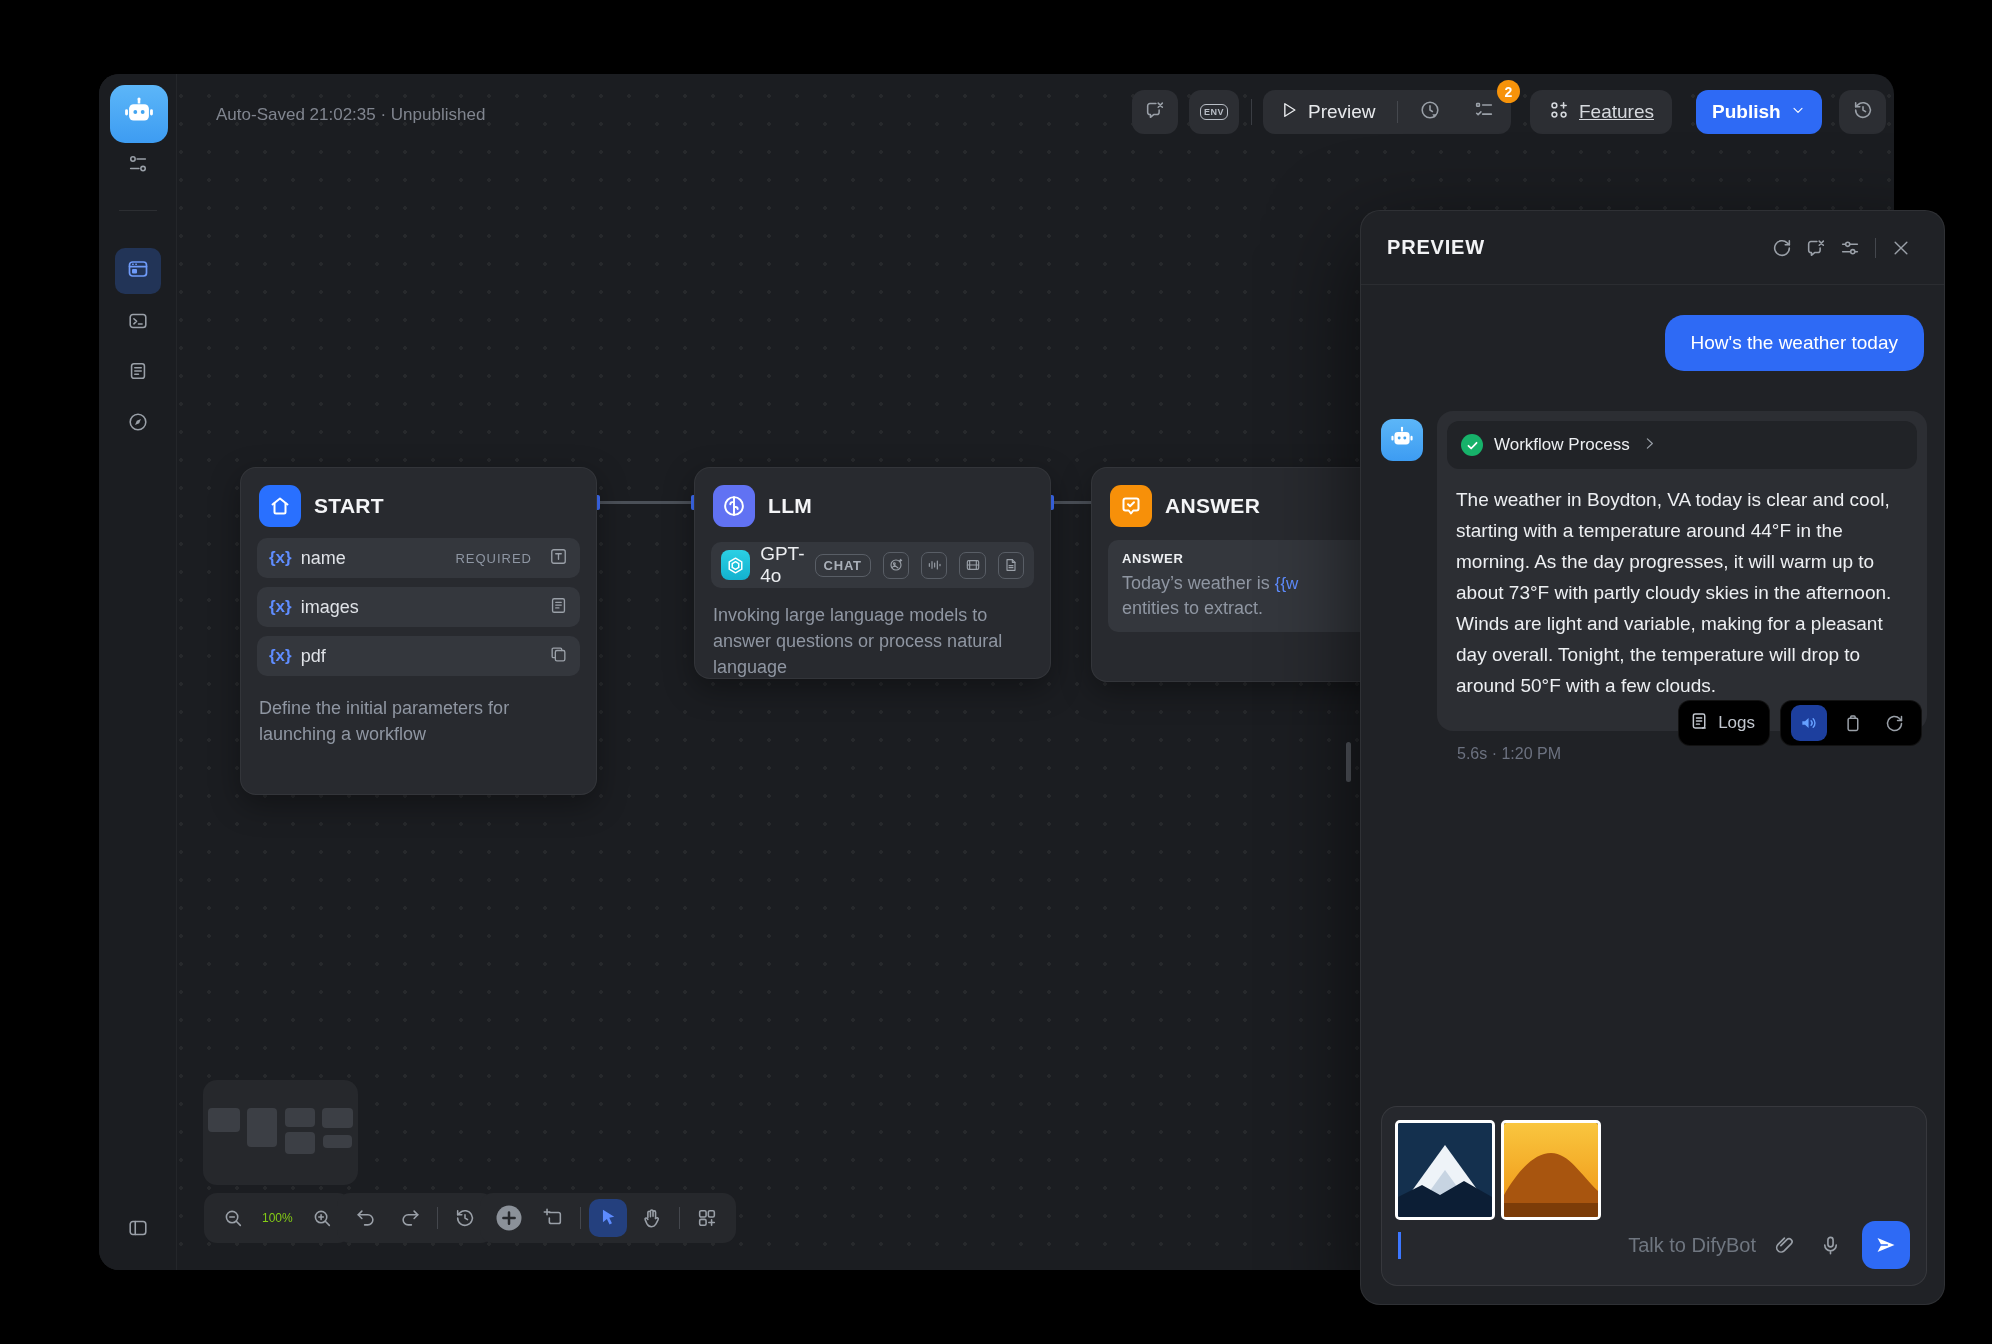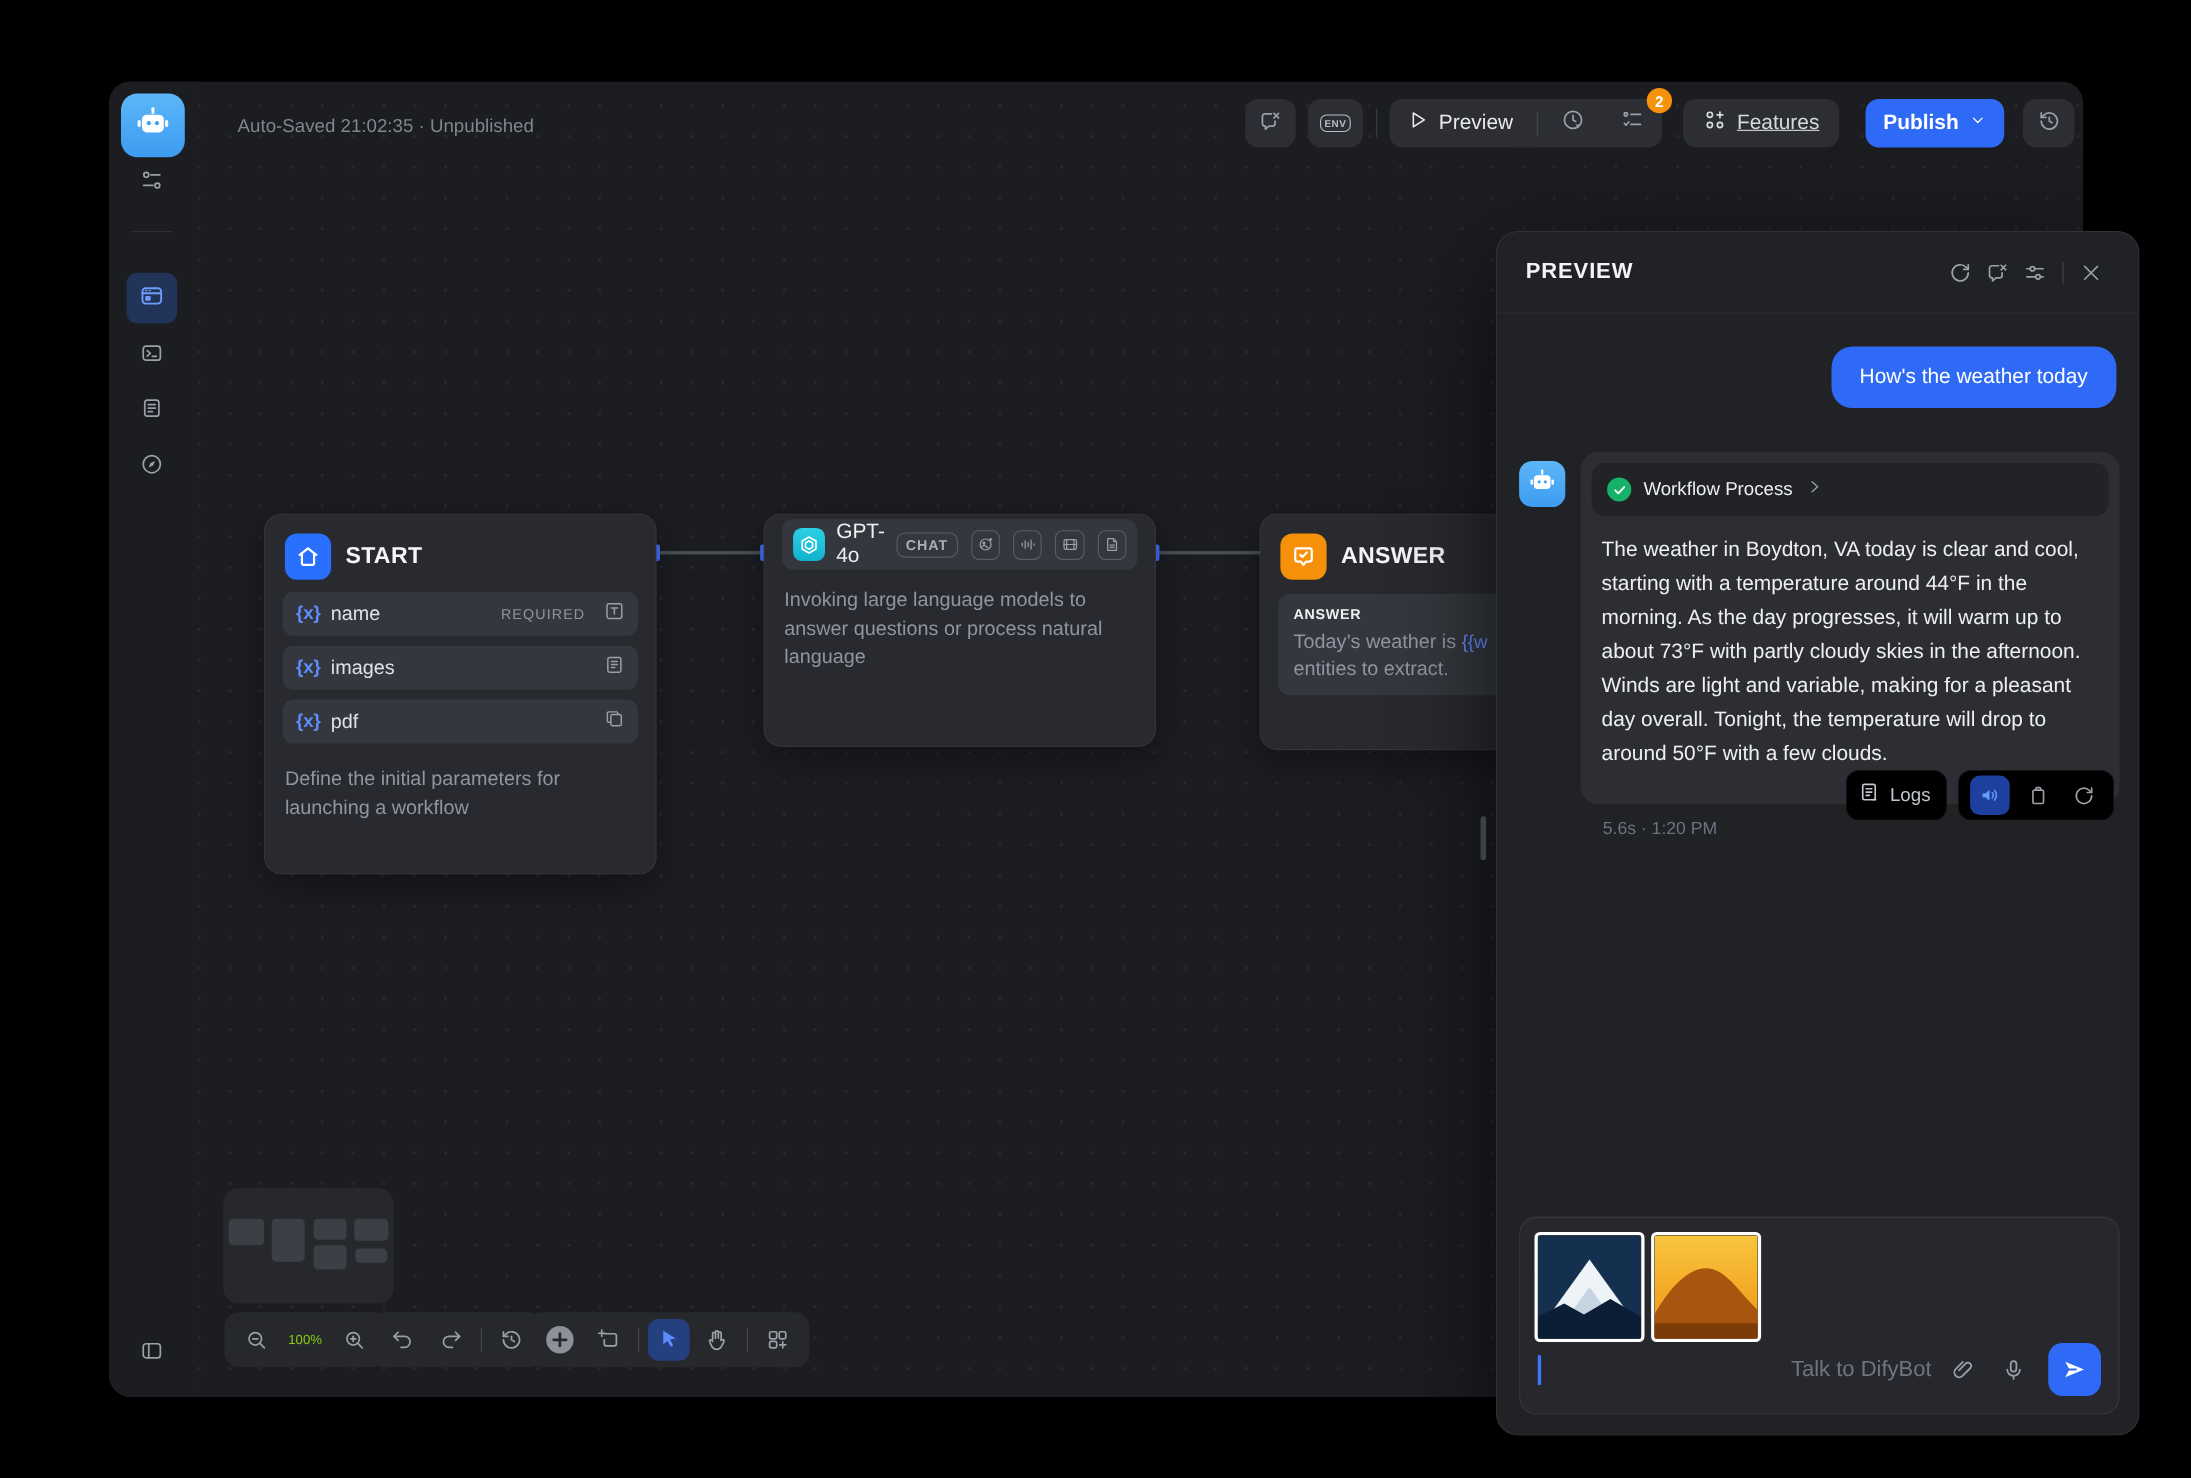--- a/index.html
+++ b/index.html
@@ -347,20 +347,29 @@
           <svg class="ic" width="19" height="19" viewBox="0 0 24 24">
             <rect x="8" y="7" width="12" height="13" rx="2"></rect>
             <path d="M16 7V5.5A1.5 1.5 0 0 0 14.5 4h-9A1.5 1.5 0 0 0 4 5.5v9A1.5 1.5 0 0 0 5.5 16H8"></path>
           </svg>
         </span>
       </div>
       <div class="node-desc">Define the initial parameters for launching a workflow</div>
     </div>
 
     <div class="node" style="left:595px; top:393px; width:357px; height:212px">
+      <div class="node-head">
+        <span class="node-badge" style="background:#6172f3">
+          <svg class="ic white" width="26" height="26" viewBox="0 0 24 24" style="stroke-width:1.8">
+            <circle cx="12" cy="12" r="8.2"></circle>
+            <path d="M12 3.8v16.4 M12 8.2c-2.3 0-3.4 1-3.4 2.1 M12 12.6c2.3 0 3.4 1 3.4 2.1"></path>
+          </svg>
+        </span>
+        <span class="node-title">LLM</span>
+      </div>
       <div class="model-row">
         <span class="gpt-ic">
           <svg class="ic white" width="19" height="19" viewBox="0 0 24 24" style="stroke-width:1.9">
             <path d="M12 2.8l7.9 4.6v9.2L12 21.2l-7.9-4.6V7.4z"></path>
             <path d="M12 7.2l4.1 2.4v4.8L12 16.8l-4.1-2.4V9.6z"></path>
           </svg>
         </span>
         <span class="model-name">GPT-4o</span>
         <span class="chat-pill">CHAT</span>
         <span class="cap-ic">
@@ -385,21 +394,21 @@
         <span class="cap-ic">
           <svg class="ic" width="16" height="16" viewBox="0 0 24 24">
             <path d="M6 4h8l4 4v12H6z"></path>
               <path d="M14 4v4h4 M9 13h6 M9 16h6"></path>
           </svg>
         </span>
       </div>
       <div class="node-desc">Invoking large language models to answer questions or process natural language</div>
     </div>
 
-    <div class="node" style="left:1046px; top:393px; width:357px; height:215px">
+    <div class="node" style="left:992px; top:393px; width:357px; height:215px">
       <div class="node-head">
         <span class="node-badge" style="background:#f79009">
           <svg class="ic white" width="24" height="24" viewBox="0 0 24 24" style="stroke-width:2">
             <path d="M4.5 6.5A2 2 0 0 1 6.5 4.5h11a2 2 0 0 1 2 2v8a2 2 0 0 1-2 2h-3.2L12 19.5l-2.3-3H6.5a2 2 0 0 1-2-2z"></path>
             <path d="M9 10.3l2 2 4-4"></path>
           </svg>
         </span>
         <span class="node-title">ANSWER</span>
       </div>
       <div class="ans-body">

